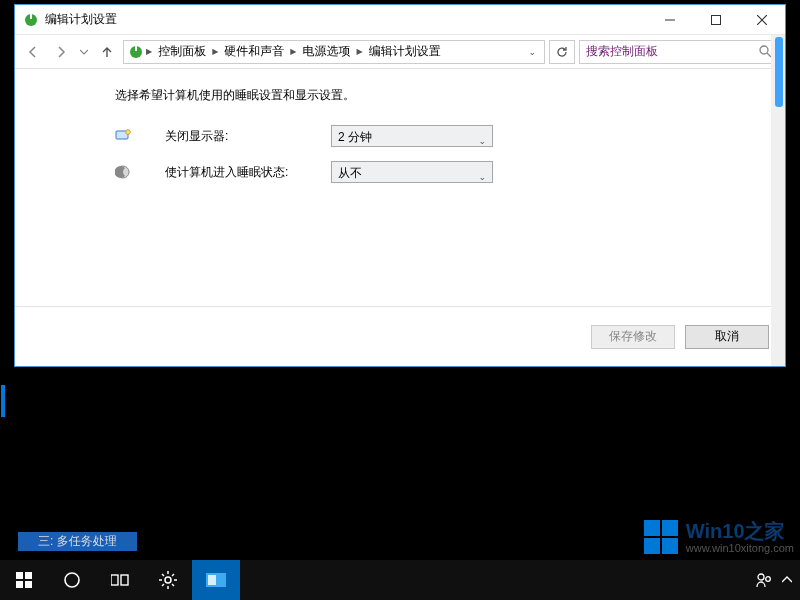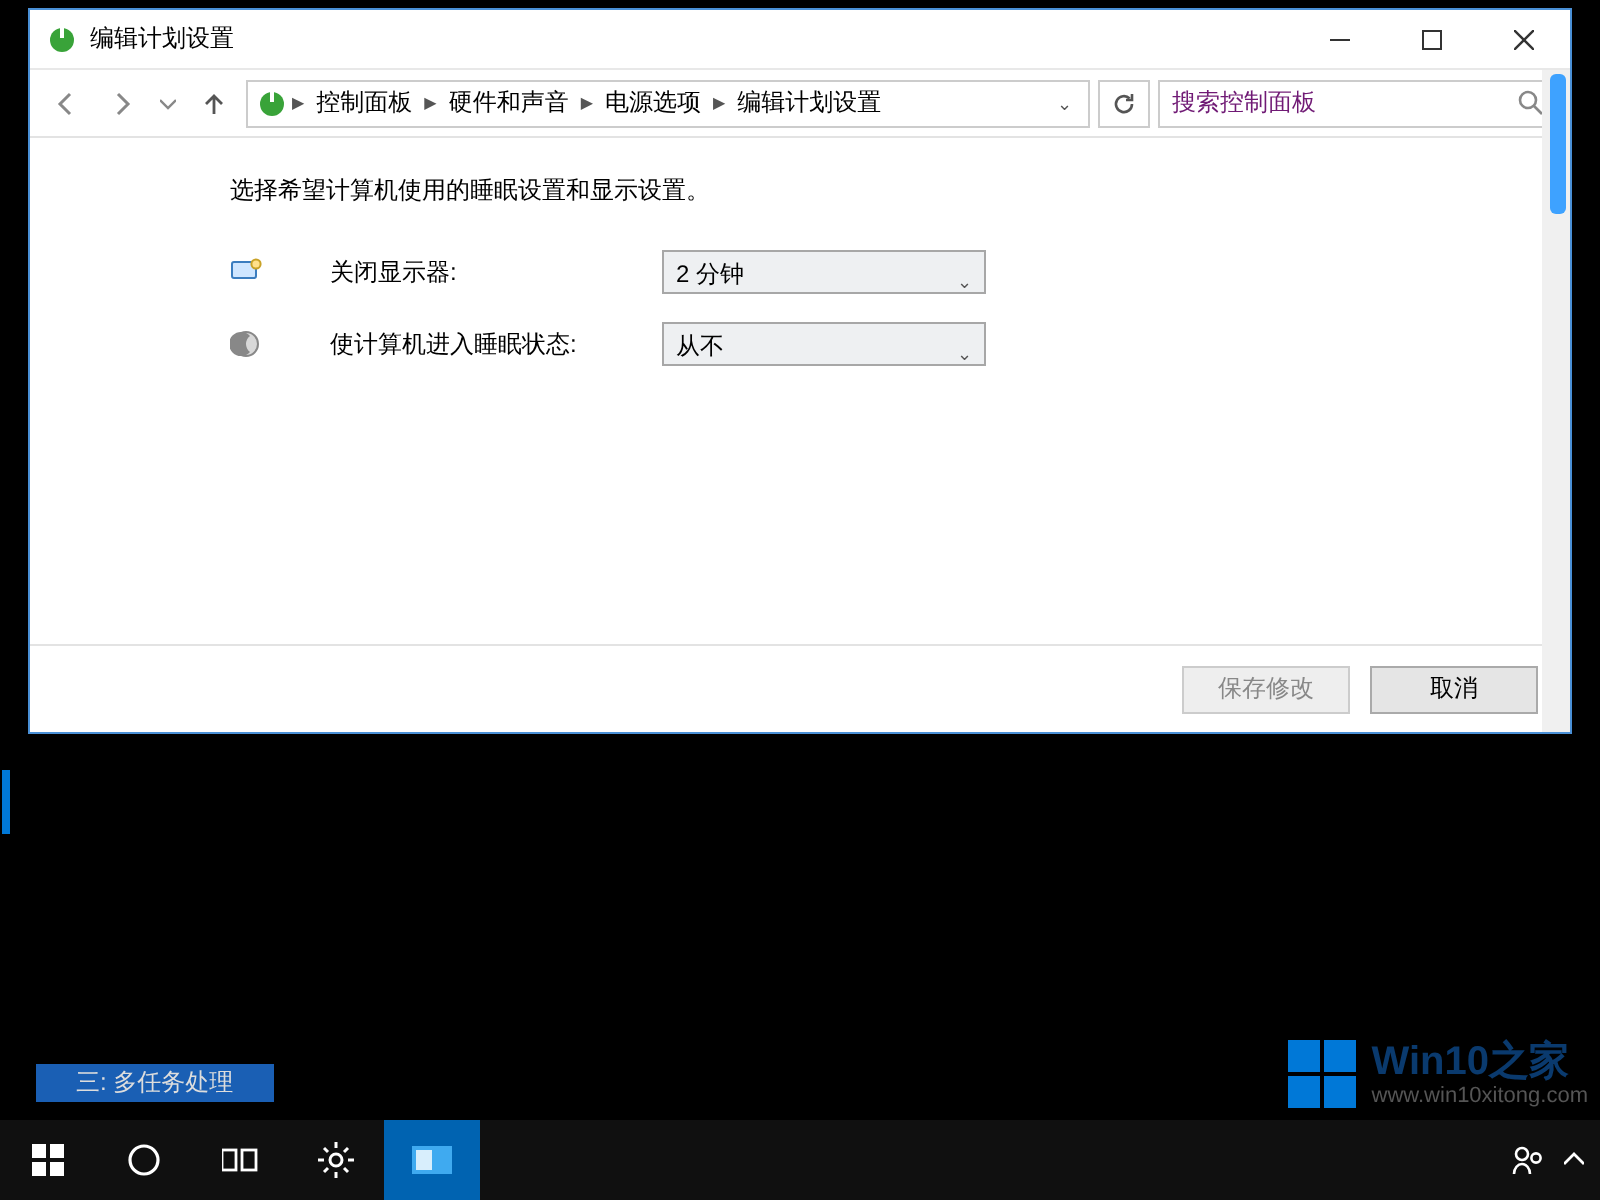--- a/index.html
+++ b/index.html
@@ -128,21 +128,21 @@
   .link.boxed {
     border: 2px solid #e30000;
     display:inline-block;
     padding: 8px 14px;
     margin-left:-14px;
     margin-bottom:6px;
   }
   .footer {
     position:absolute;
     left:0; right:0; bottom:0;
-    height: 44px;
+    height: 60px;
     border-top:1px solid #e3e3e3;
     display:flex;
     align-items:center;
     justify-content:flex-end;
     padding: 0 16px;
     gap: 10px;
   }
   .btn {
     min-width: 84px;
     height: 24px;

